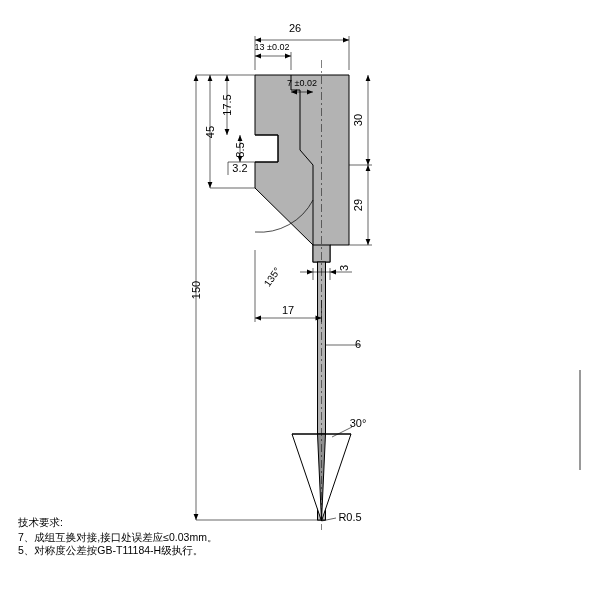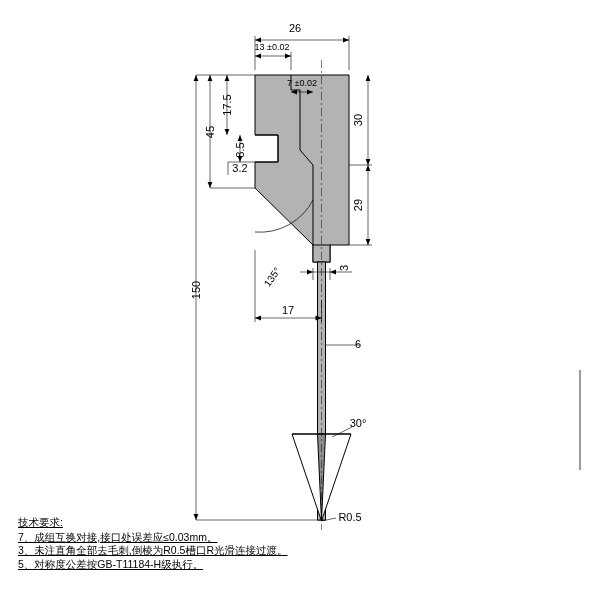--- a/index.html
+++ b/index.html
@@ -14,21 +14,21 @@
   .notes{
     position:absolute;
     left:18px;
     top:516px;
     width:330px;
     font-size:10.5px;
     line-height:13.5px;
     color:#000;
     letter-spacing:0px;
   }
-  .notes div{white-space:nowrap;text-decoration:underline;}
+  .notes div{white-space:nowrap;}
   .notes .title{margin-bottom:1px;}
   svg{display:block;}
   text{font-family:"Liberation Sans", sans-serif;fill:#000;}
 </style>
 </head>
 <body>
 
 <svg id="sheet" viewBox="0 0 600 600">
 
   <g>
@@ -169,15 +169,14 @@
   </g>
 
   <g stroke="#000" stroke-width="0.8">
     <line x1="580" y1="370" x2="580" y2="470"></line>
   </g>
 </svg>
 
 <div class="notes">
   <div class="title">技术要求:</div>
   <div>7、成组互换对接,接口处误差应≤0.03mm。</div>
-  <div>3、未注直角全部去毛刺,倒棱为R0.5槽口R光滑连接过渡。</div>
   <div>5、对称度公差按GB-T11184-H级执行。</div>
 </div>
 
 </body></html>

